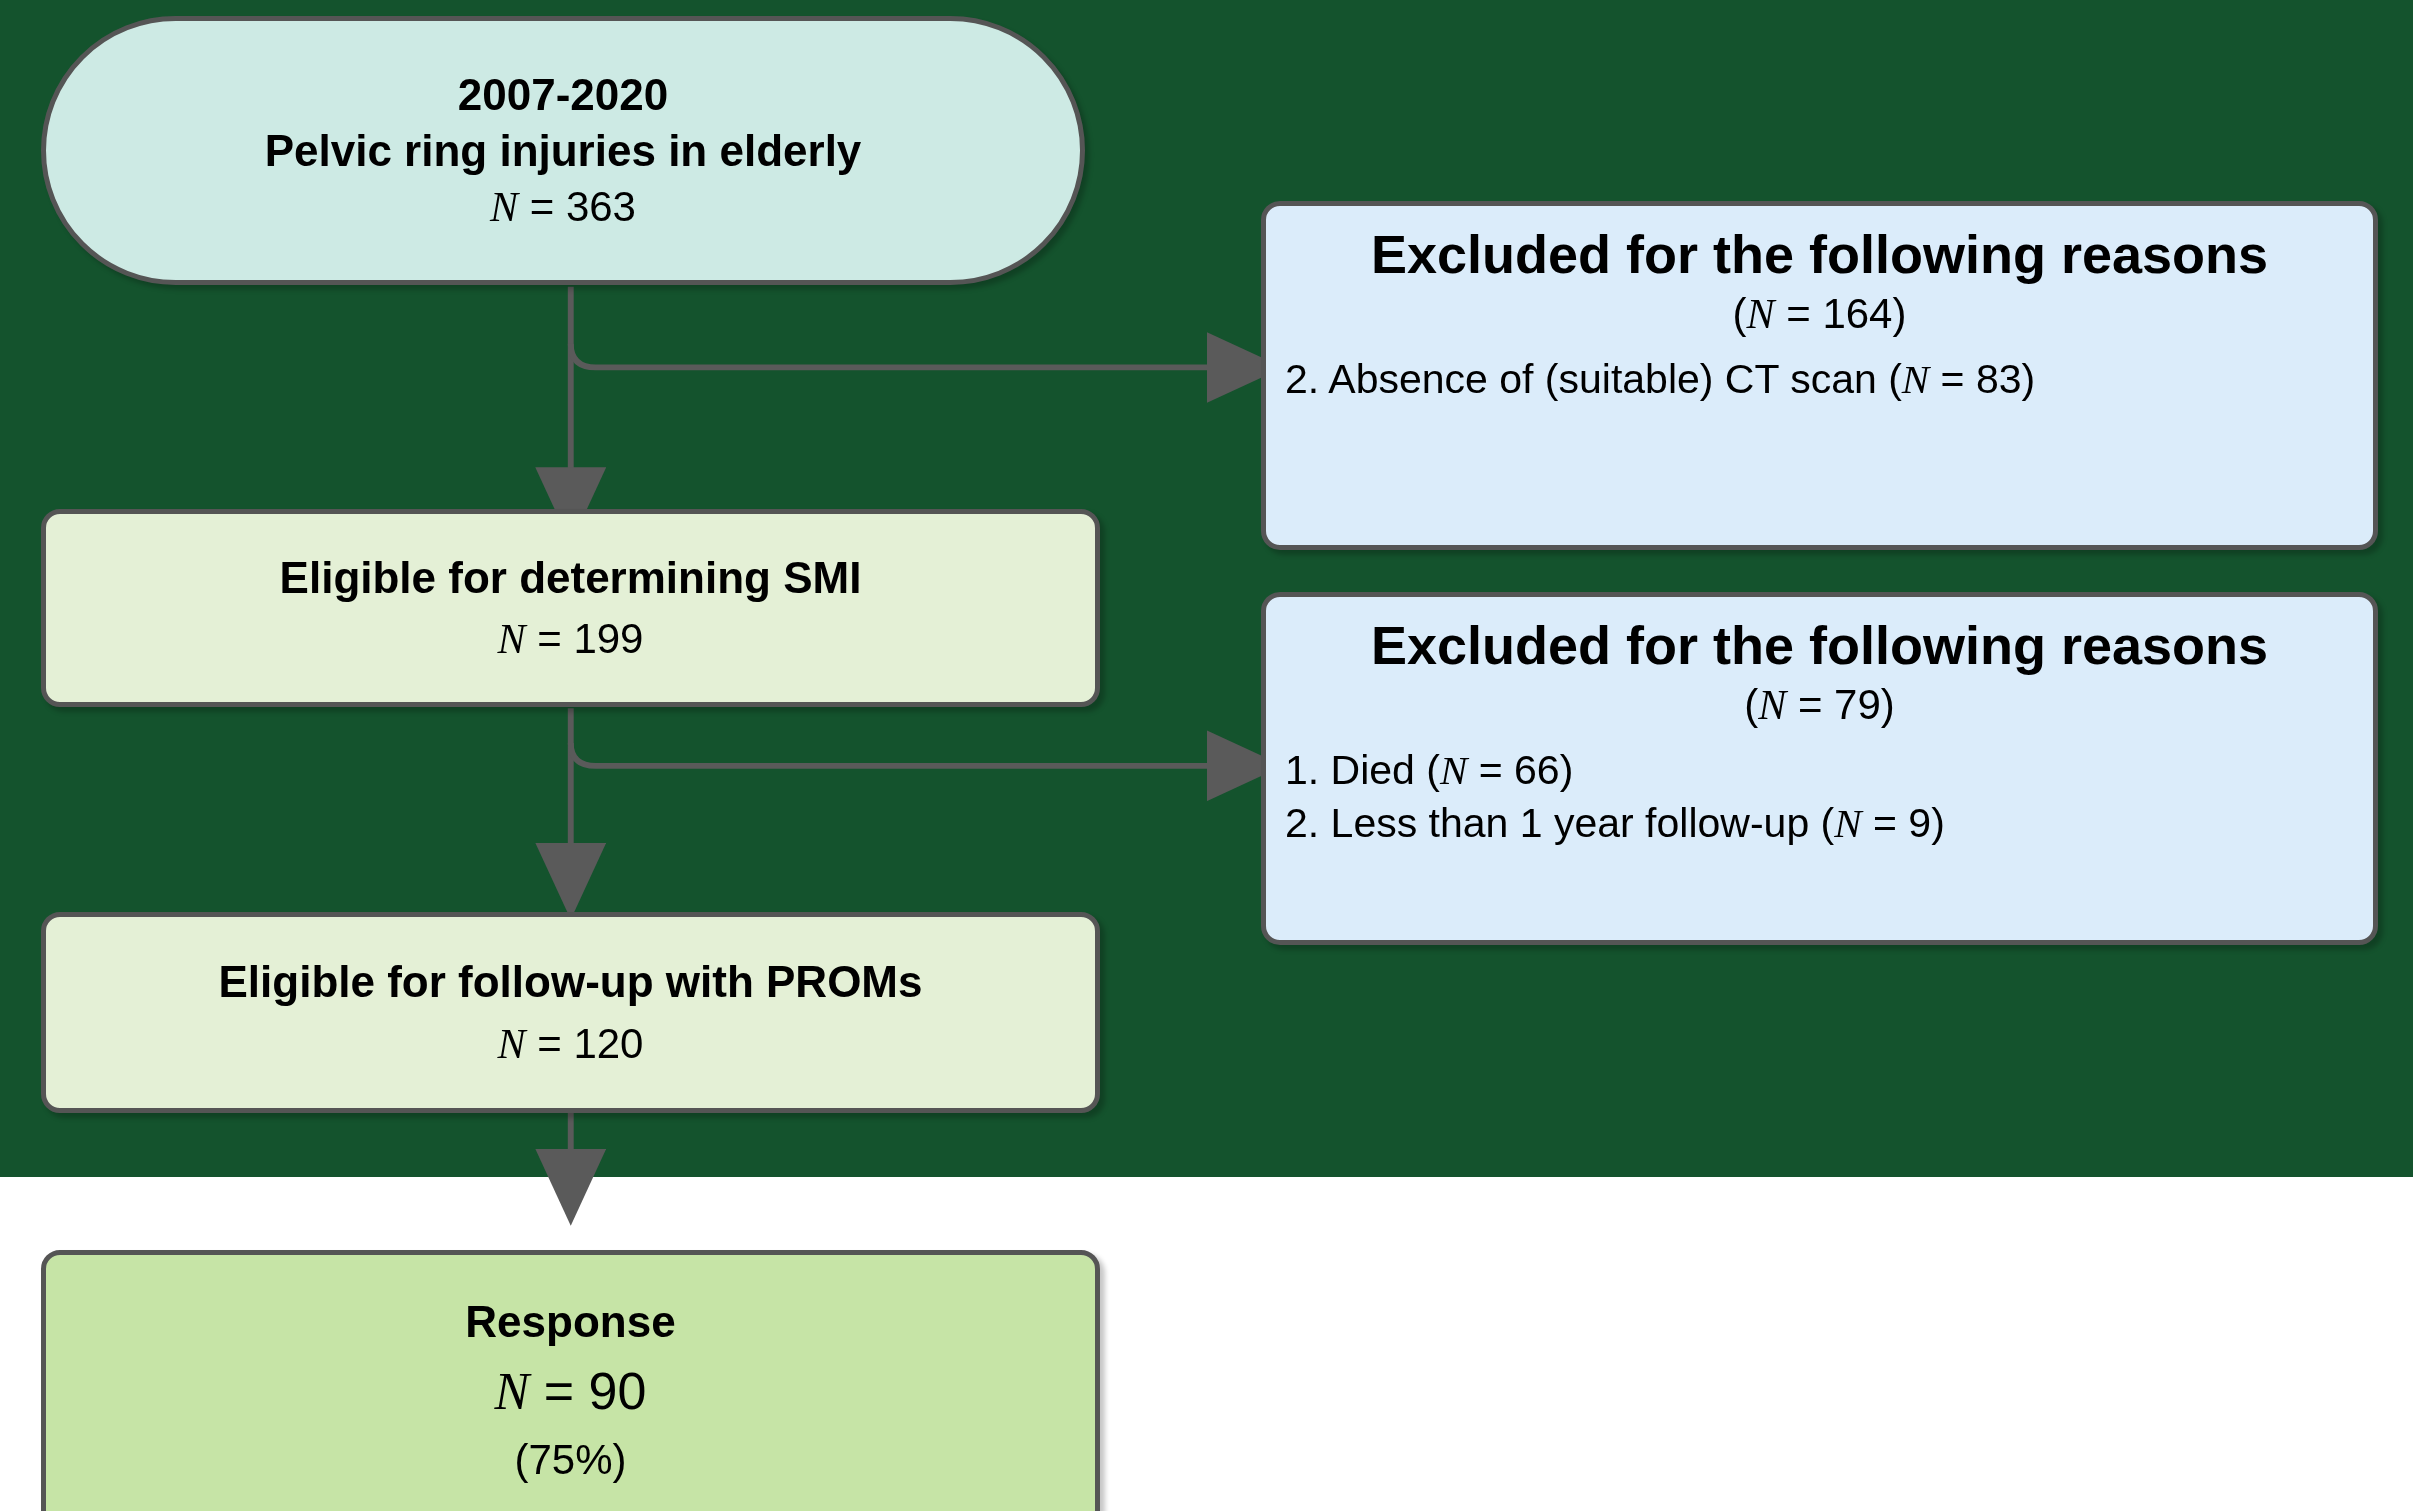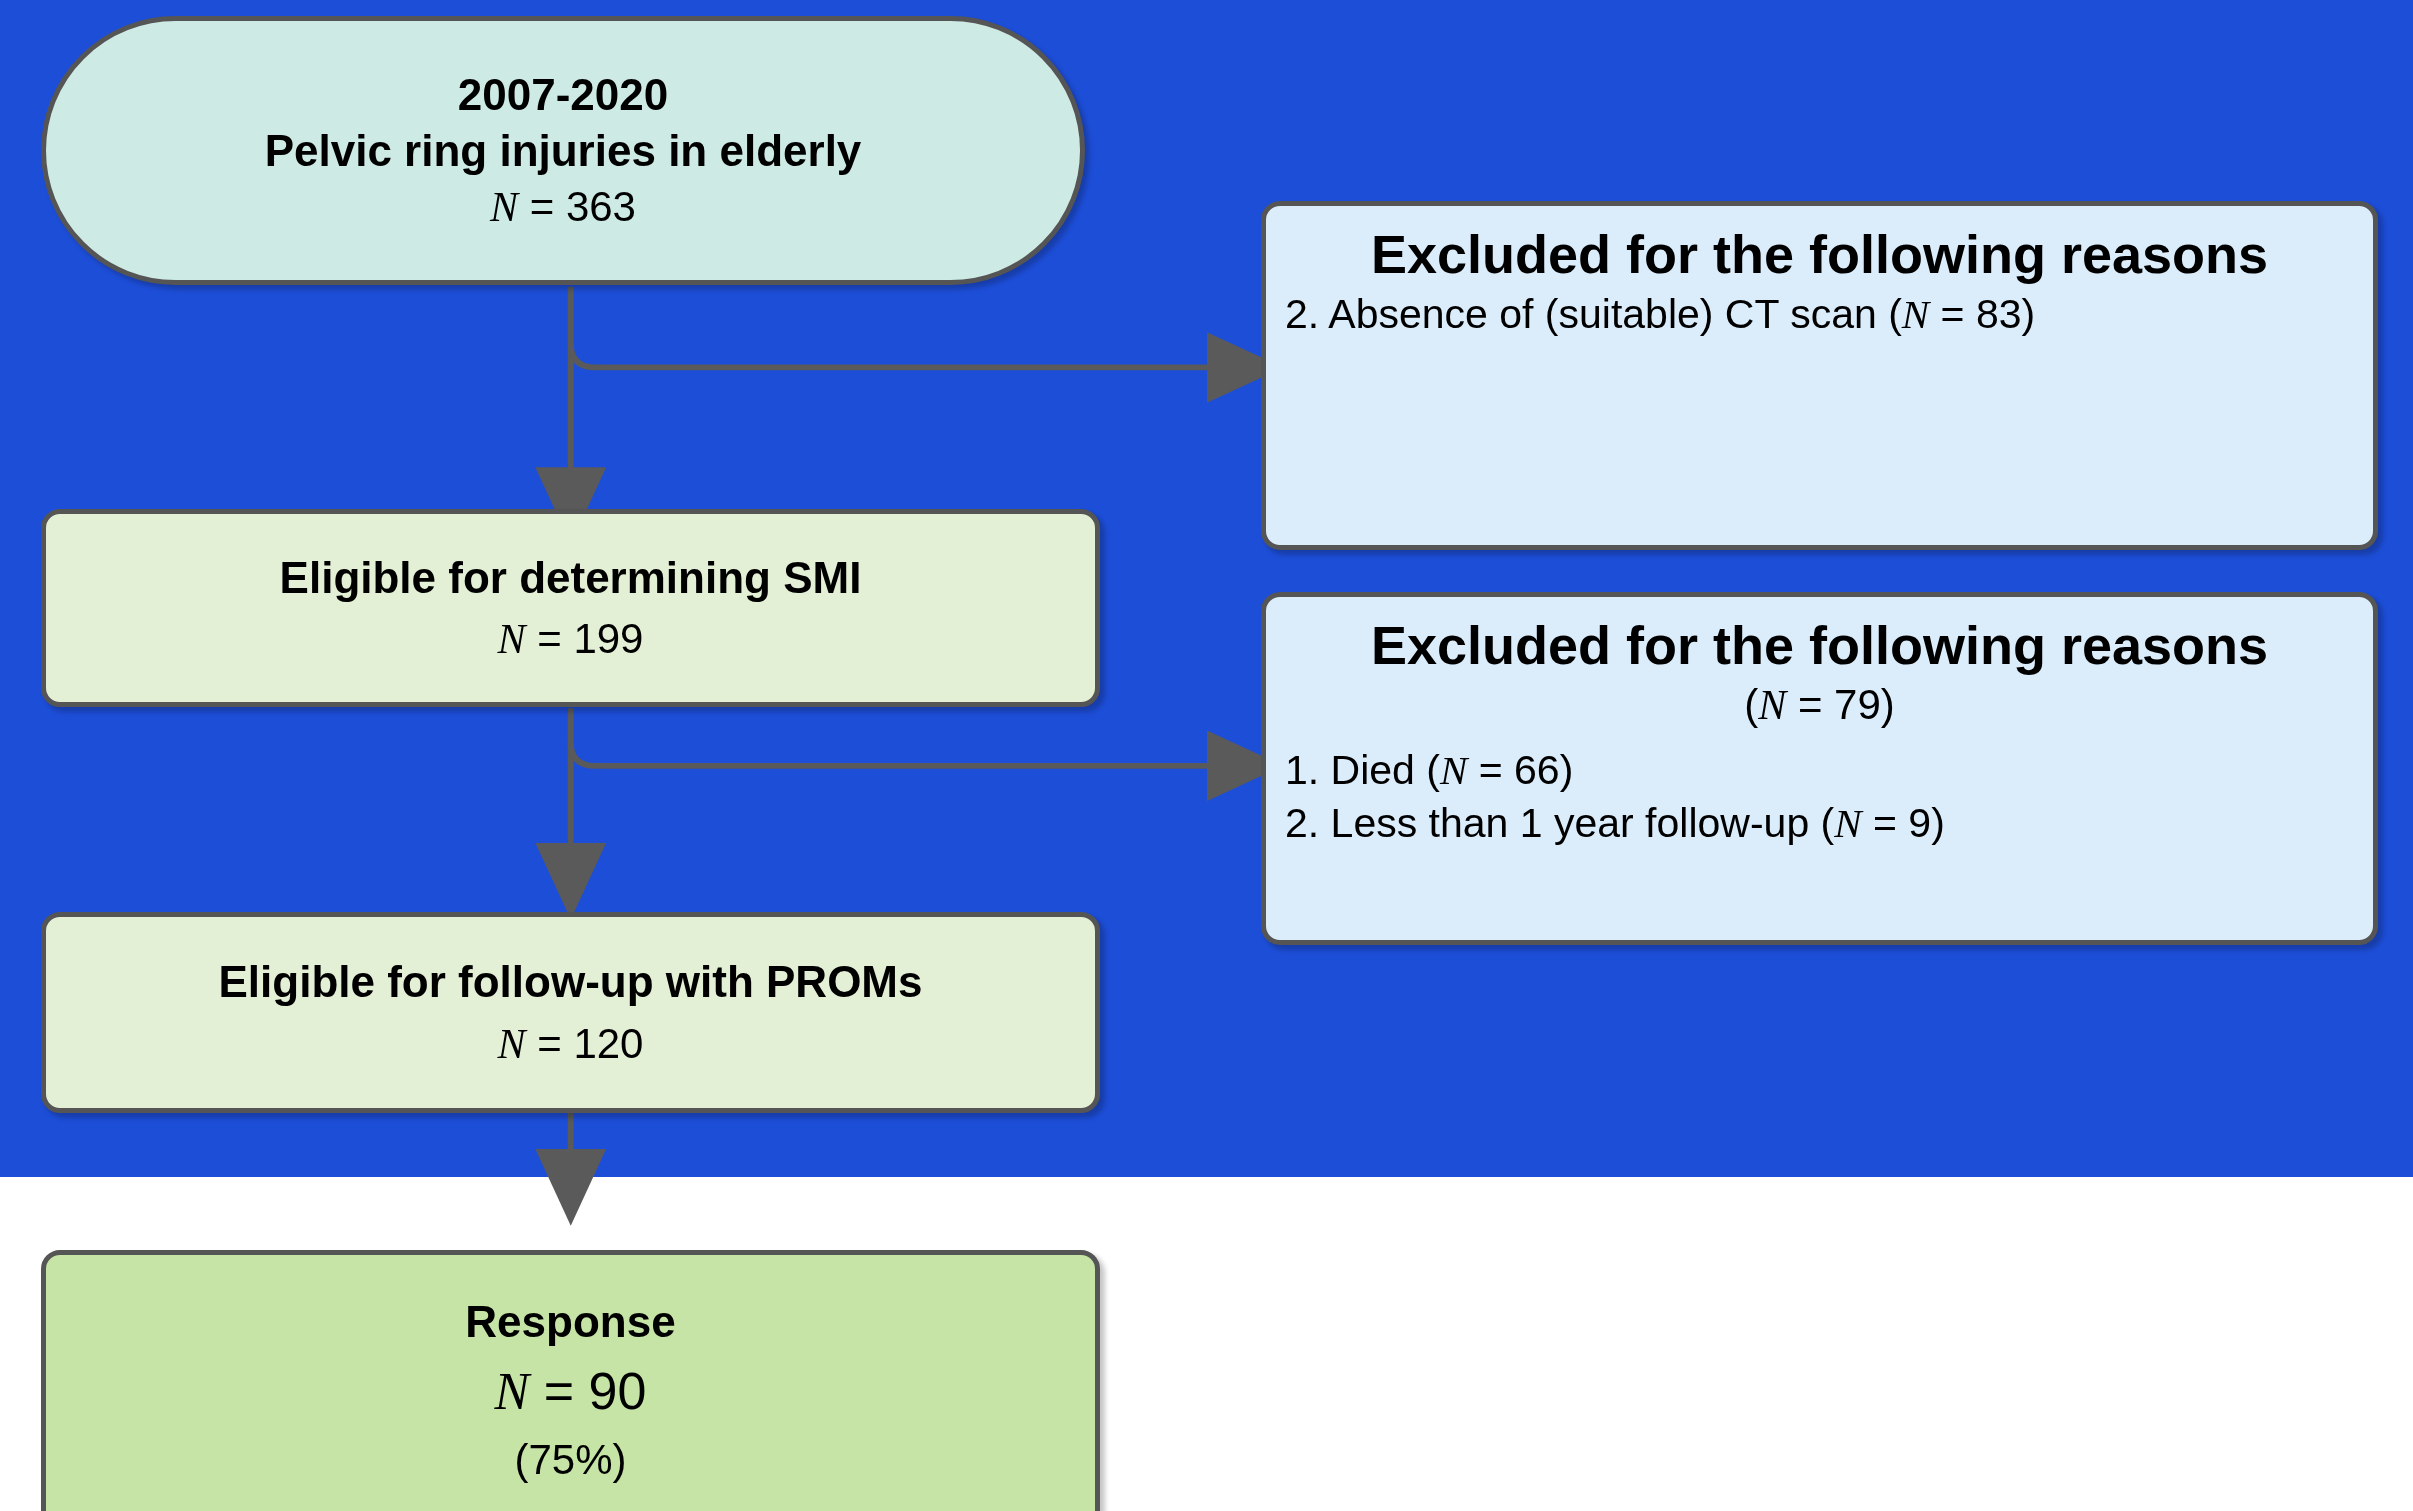--- a/index.html
+++ b/index.html
@@ -11,21 +11,21 @@
   body {
     width: 2413px;
     height: 1511px;
     font-family: "Liberation Sans", sans-serif;
     overflow: hidden;
   }
   #canvas {
     position: relative;
     width: 2413px;
     height: 1177px;
-    background: #1d4ed8;
+    background: #14532d;
   }
 
   
   .node {
     position: absolute;
     box-sizing: border-box;
     border: 5.2px solid #555555;
     display: flex;
     flex-direction: column;
     align-items: center;
@@ -176,20 +176,21 @@
   </div>
 
   <div class="node" id="node-response">
     <span class="line l1">Response</span>
     <span class="line l2"><span class="nvar">N</span><span> = 90</span></span>
     <span class="line l3">(75%)</span>
   </div>
 
   <div class="node excl-box" id="node-excluded-1">
     <div class="excl-title">Excluded for the following reasons</div>
+    <div class="excl-count"><span>(</span><span class="nvar">N</span><span> = 164)</span></div>
     <div class="excl-reason"><span>2. Absence of (suitable) CT scan (</span><span class="nvar">N</span><span> = 83)</span></div>
   </div>
 
   <div class="node excl-box" id="node-excluded-2">
     <div class="excl-title">Excluded for the following reasons</div>
     <div class="excl-count"><span>(</span><span class="nvar">N</span><span> = 79)</span></div>
     <div class="excl-reason"><span>1. Died (</span><span class="nvar">N</span><span> = 66)</span></div>
     <div class="excl-reason"><span>2. Less than 1 year follow-up (</span><span class="nvar">N</span><span> = 9)</span></div>
   </div>
 

